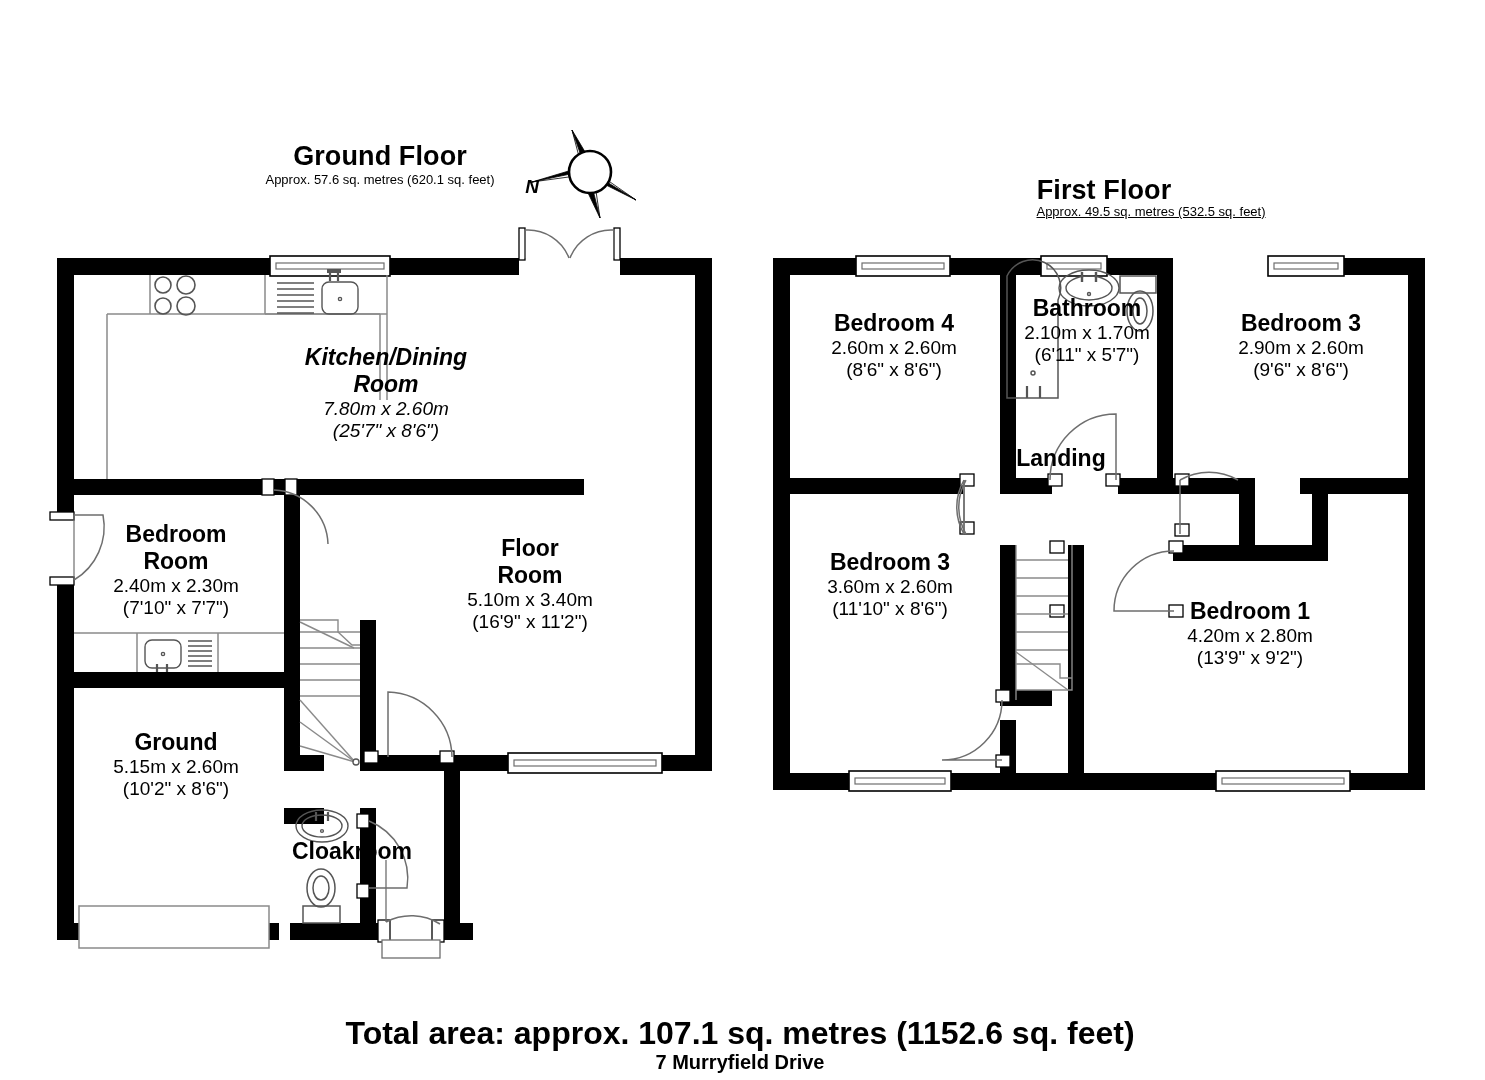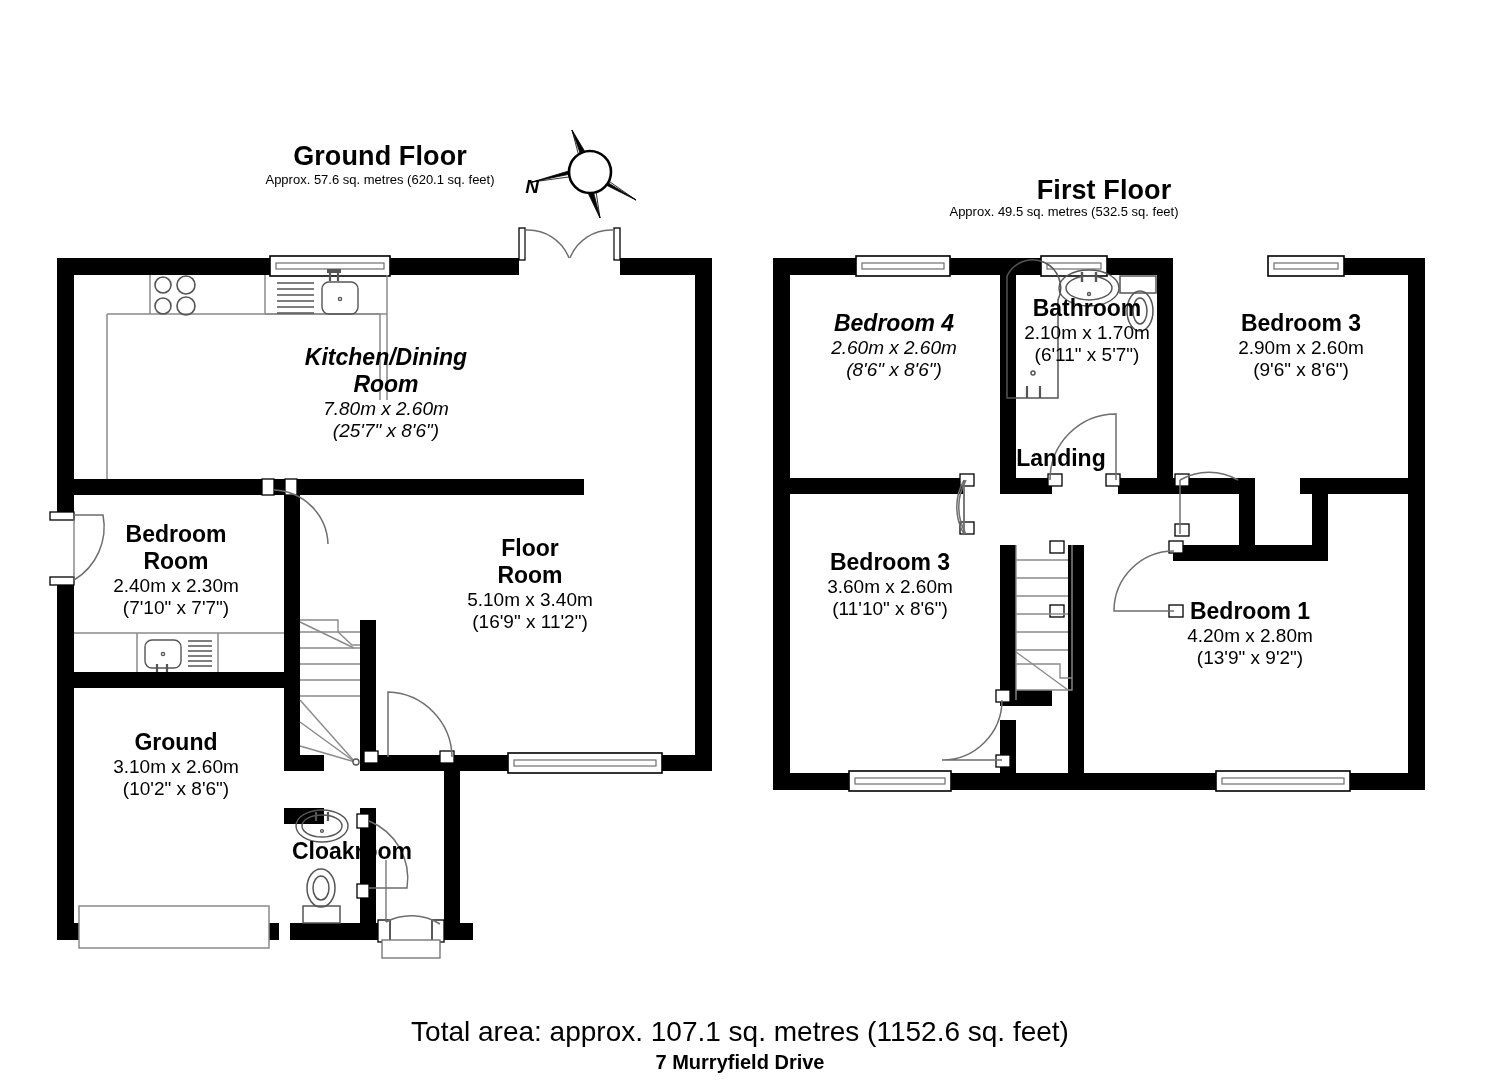--- a/index.html
+++ b/index.html
@@ -47,22 +47,22 @@
   }
   .room-name {
     font-size: 23px;
     font-weight: bold;
   }
   .room-dim {
     font-size: 19px;
     font-weight: normal;
   }
   .footer-total {
-    font-size: 28px;
-    font-weight: normal;
+    font-size: 32px;
+    font-weight: bold;
   }
   .footer-addr {
     font-size: 20px;
     font-weight: bold;
   }
   .compass-n {
     font-size: 19px;
     font-weight: bold;
     font-style: italic;
   }
@@ -408,21 +408,21 @@
       <path d="M56 50 L8 60 L52 54 Z" fill="#ffffff" stroke="#000000" stroke-width="0.8"></path>
       <circle cx="66" cy="50" r="21" fill="#ffffff" stroke="#000000" stroke-width="2.6"></circle>
     </svg>
   </div>
   <div class="t compass-n" style="left:532px; top:176px;">N</div>
 
   <div class="t floor-title" style="left:380px; top:141px;">Ground Floor</div>
   <div class="t floor-sub" style="left:380px; top:173px;">Approx. 57.6 sq. metres (620.1 sq. feet)</div>
 
   <div class="t floor-title" style="left:1104px; top:175px;">First Floor</div>
-  <div class="t floor-sub" style="left:1064px; top:205px;">Approx. 49.5 sq. metres (532.5 sq. feet)</div>
+  <div class="t floor-sub" style="left:1151px; top:205px;text-decoration:underline;">Approx. 49.5 sq. metres (532.5 sq. feet)</div>
 
   <div class="room-label" style="left:386px; top:344px;font-style:italic;">
     <span class="ln room-name">Kitchen/Dining</span>
     <span class="ln room-name">Room</span>
     <span class="ln room-dim">7.80m x 2.60m</span>
     <span class="ln room-dim">(25'7" x 8'6")</span>
   </div>
 
   <div class="room-label" style="left:176px; top:521px;">
     <span class="ln room-name">Bedroom</span>
@@ -433,29 +433,29 @@
 
   <div class="room-label" style="left:530px; top:535px;">
     <span class="ln room-name">Floor</span>
     <span class="ln room-name">Room</span>
     <span class="ln room-dim">5.10m x 3.40m</span>
     <span class="ln room-dim">(16'9" x 11'2")</span>
   </div>
 
   <div class="room-label" style="left:176px; top:729px;">
     <span class="ln room-name">Ground</span>
-    <span class="ln room-dim">3.10m x 2.60m</span>
+    <span class="ln room-dim">5.15m x 2.60m</span>
     <span class="ln room-dim">(10'2" x 8'6")</span>
   </div>
 
   <div class="room-label" style="left:352px; top:838px;">
     <span class="ln room-name">Cloakroom</span>
   </div>
 
-  <div class="room-label" style="left:894px; top:310px;font-style:italic;">
+  <div class="room-label" style="left:894px; top:310px;">
     <span class="ln room-name">Bedroom 4</span>
     <span class="ln room-dim">2.60m x 2.60m</span>
     <span class="ln room-dim">(8'6" x 8'6")</span>
   </div>
 
   <div class="room-label" style="left:1087px; top:295px;">
     <span class="ln room-name">Bathroom</span>
     <span class="ln room-dim">2.10m x 1.70m</span>
     <span class="ln room-dim">(6'11" x 5'7")</span>
   </div>

